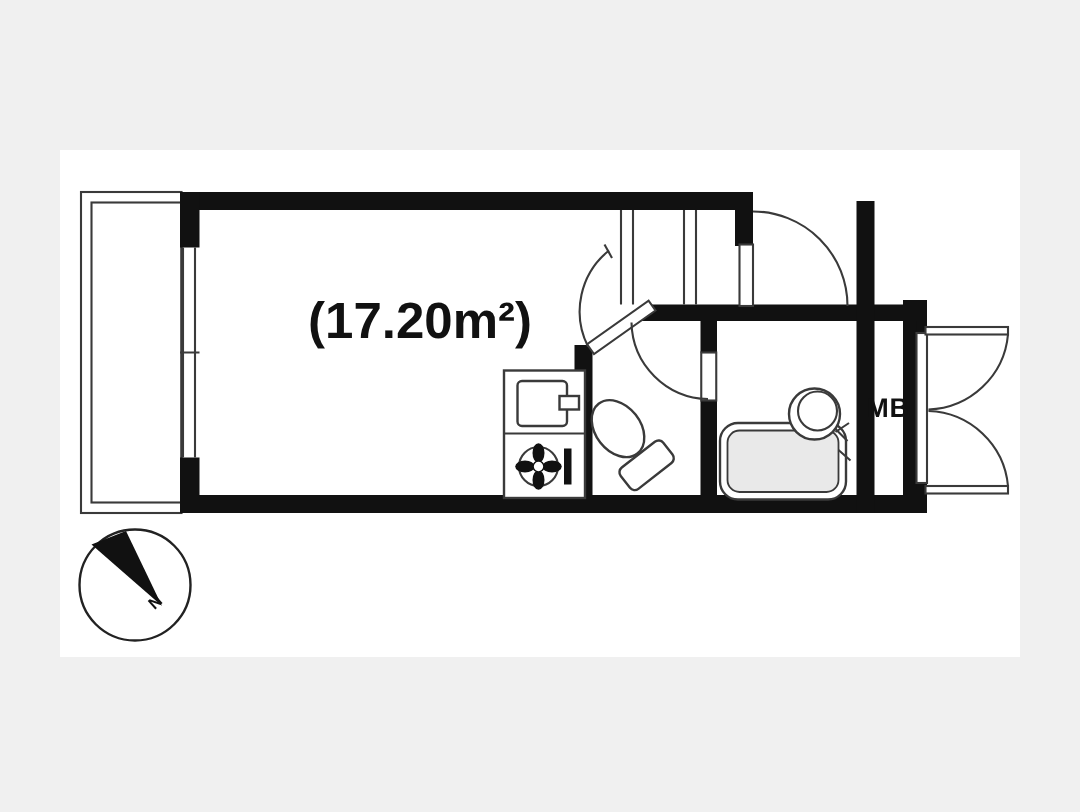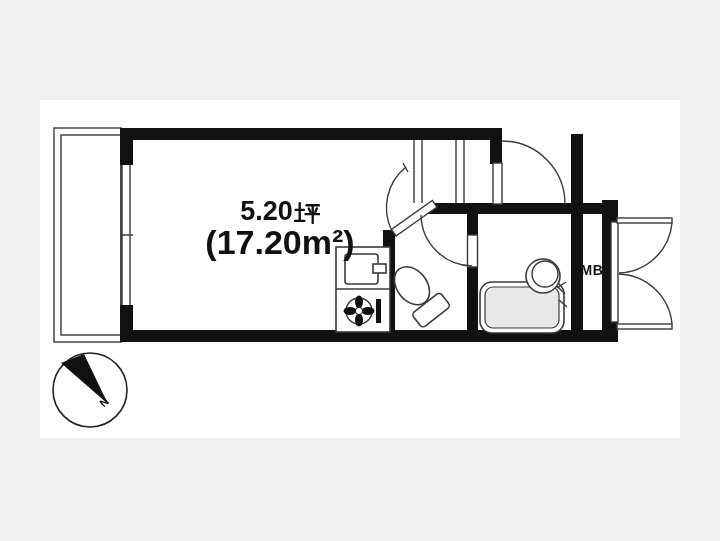--- a/index.html
+++ b/index.html
@@ -18,21 +18,21 @@
   .thin{stroke:var(--line);stroke-width:1.4;fill:none;}
   .thinw{stroke:var(--line);stroke-width:1.4;fill:#ffffff;}
   .fixture{stroke:var(--line);stroke-width:1.6;fill:#ffffff;}
   .petal{fill:var(--wall);stroke:none;}
   .overlay{position:absolute;color:#111;}
   #area-label{left:175px;top:197px;width:210px;text-align:center;line-height:1.05;}
   #area-line1{font-size:27px;font-weight:bold;display:flex;align-items:center;justify-content:center;gap:1px;}
   #area-line2{font-size:34px;font-weight:bold;letter-spacing:0px;}
   .tsubo-glyph{width:26px;height:26px;display:inline-block;transform:translateY(1px);}
   .tsubo-glyph path{stroke:#111;stroke-width:9;fill:none;stroke-linecap:round;}
-  #mb-label{left:572px;top:262px;width:40px;text-align:center;font-size:14px;font-weight:bold;letter-spacing:0.5px;}
+  #mb-label{left:572px;top:262px;width:40px;text-align:center;font-size:18px;font-weight:bold;letter-spacing:0.5px;}
   #north-label{left:100px;top:396px;font-size:11px;font-weight:bold;transform:rotate(-42deg);}
 </style>
 </head>
 <body>
 
 <div id="root">
   <div id="plan-canvas"></div>
 
   <svg id="plan-svg" viewBox="40 100 640 338">
 
@@ -125,26 +125,19 @@
       <path d="M557 286 L565 294" class="thin"></path>
     </g>
 
     <g>
       <circle cx="90" cy="390" r="37" fill="#ffffff" stroke="#222" stroke-width="1.6"></circle>
       <polygon points="61,363 84,354 108,404" fill="#111"></polygon>
     </g>
   </svg>
 
   <div id="area-label" class="overlay">
-    <div id="area-line1">
-      <span>5.20</span>
-      <svg class="tsubo-glyph" viewBox="0 0 100 100">
-        <path d="M22 16 V84 M6 42 H38 M4 84 H40"></path>
-        <path d="M48 24 H96 M72 24 V92 M44 58 H100 M57 36 L63 50 M88 36 L82 50"></path>
-      </svg>
-    </div>
     <div id="area-line2">(17.20m²)</div>
   </div>
 
   <div id="mb-label" class="overlay">MB</div>
 
   <div id="north-label" class="overlay">N</div>
 </div>
 
 </body></html>

